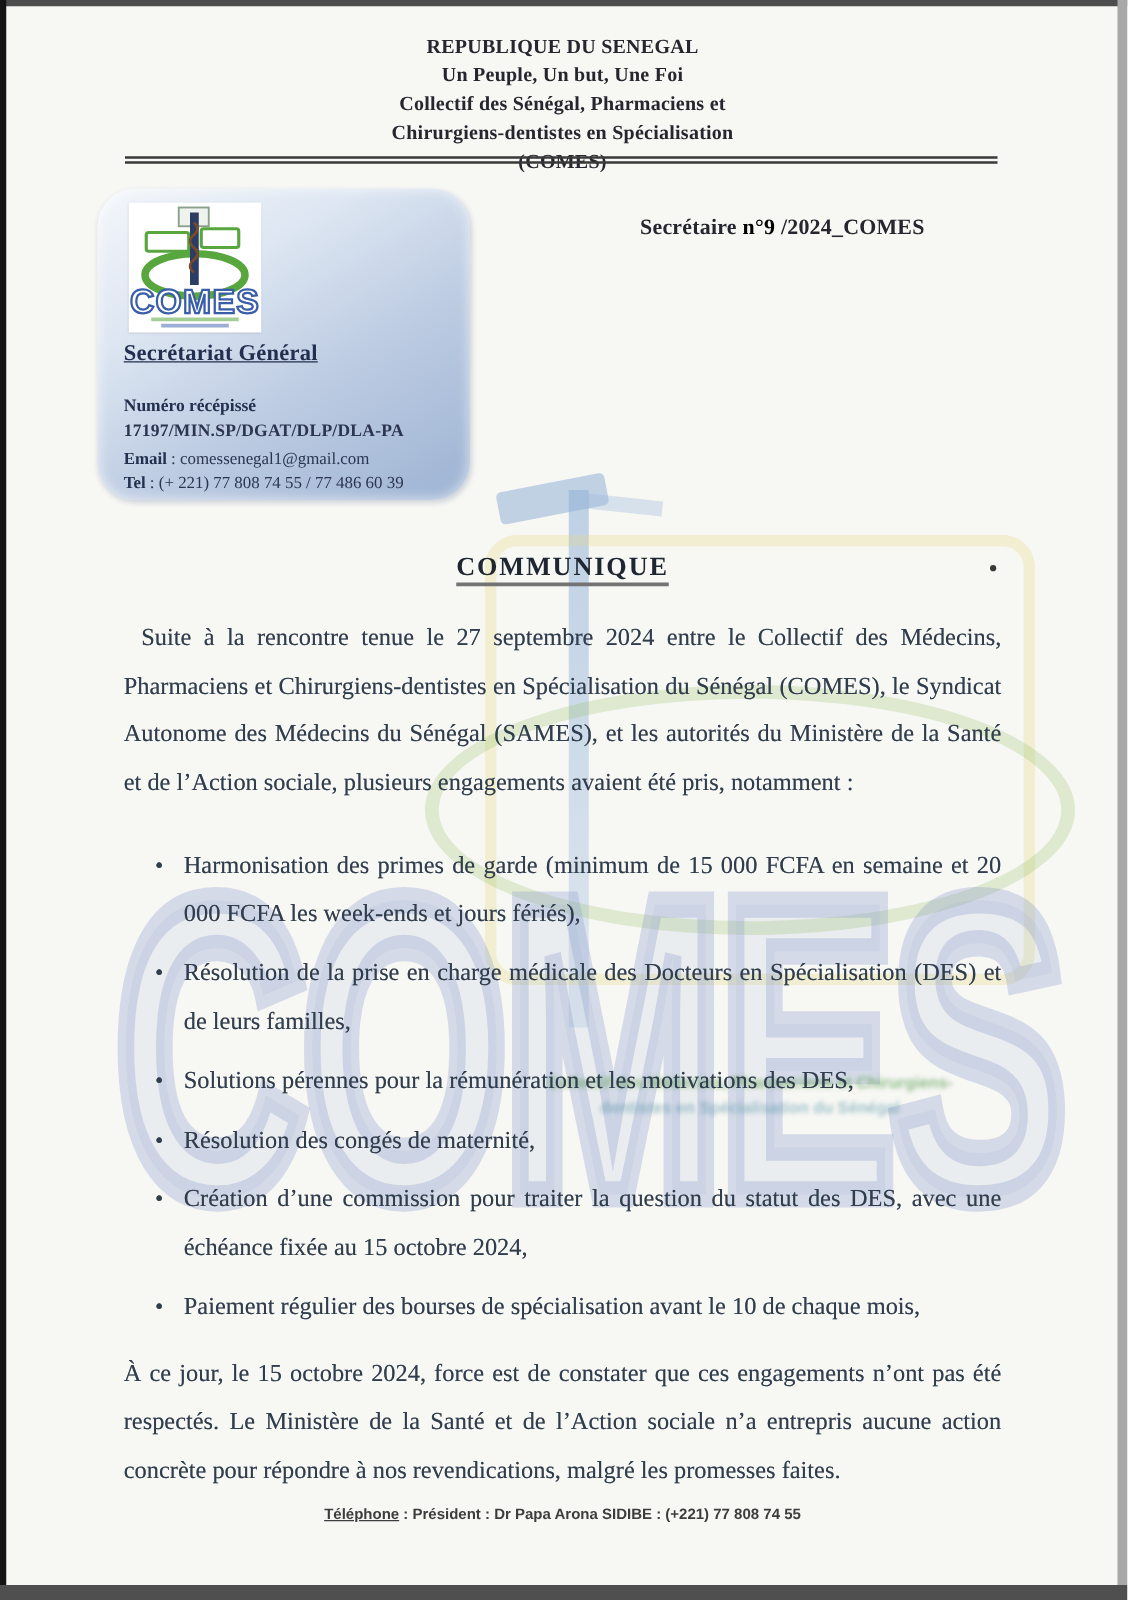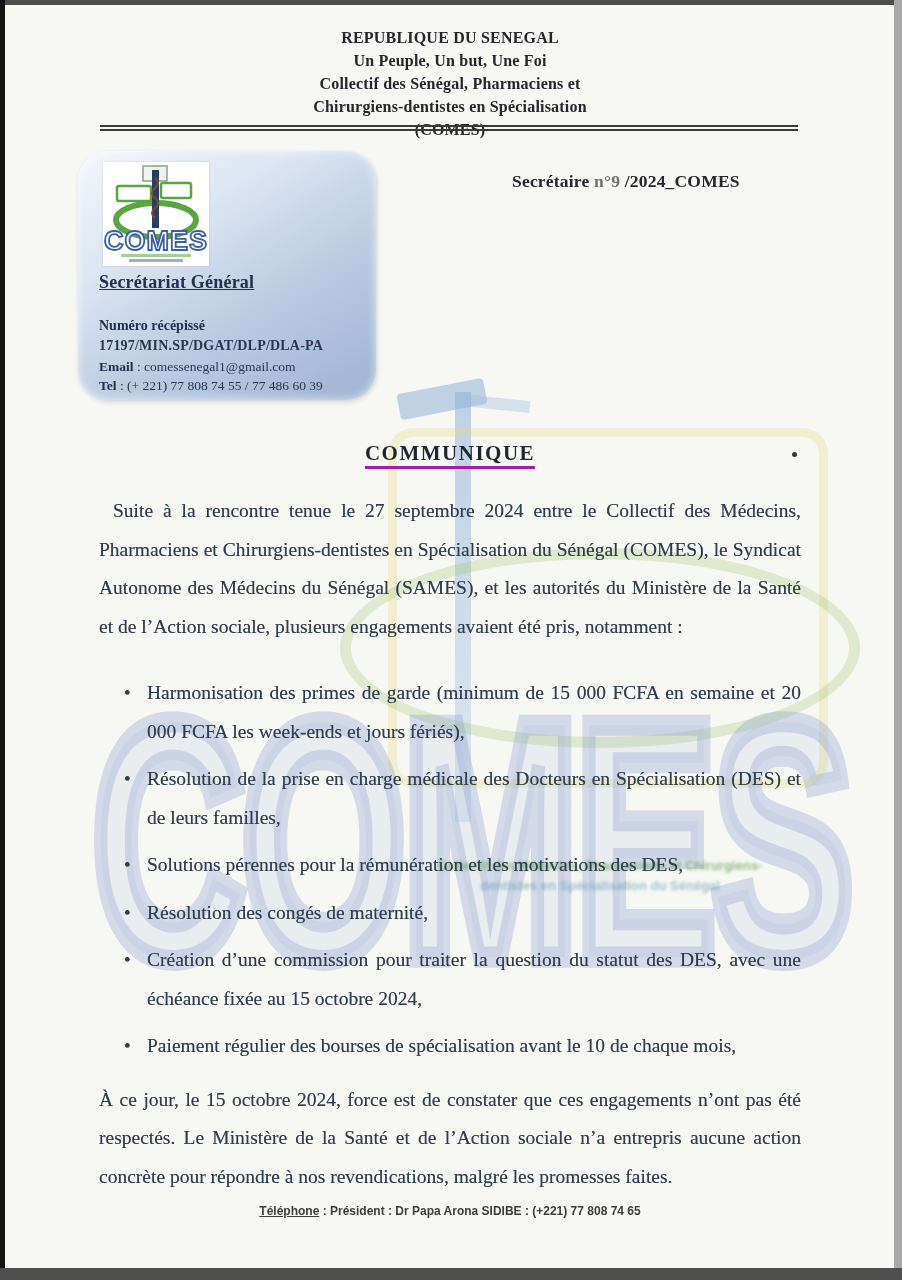--- a/index.html
+++ b/index.html
@@ -49,21 +49,21 @@
     font-size:16px; line-height:23px; letter-spacing:.2px;
   }
   .rule {
     position:absolute; top:125px; left:100px; width:698px; height:6px; z-index:2;
     border-top:2px solid #3a3a3a; border-bottom:2px solid #3a3a3a;
   }
   .comm-ref {
     position:absolute; top:171px; left:512px; z-index:2;
     font-size:17.5px; font-weight:700; color:#26262e; letter-spacing:.2px;
   }
-  .comm-ref .num { color:#737373; }
+  .comm-ref .num { color:#000000; }
 
   
   .logo-card {
     position:absolute; top:151px; left:78px; width:298px; height:249px; z-index:2;
     border-radius:30px;
     background:linear-gradient(148deg, #f4f7fb 0%, #dde6f2 30%, #bccbe2 62%, #9db3d3 100%);
     box-shadow:inset 0 0 10px rgba(255,255,255,.7), 1px 2px 4px rgba(90,110,140,.25);
   }
   .logo-box {
     position:absolute; top:11px; left:25px; width:106px; height:104px;
@@ -74,21 +74,21 @@
   .sec-gen { font-weight:700; font-size:18px; text-decoration:underline; margin-bottom:24px; letter-spacing:.2px; }
   .recu-label { font-weight:700; margin-bottom:1px; }
   .recu-num { font-weight:600; letter-spacing:.2px; margin-bottom:2px; color:#2b3550; }
   .contact-line { font-size:13.5px; color:#2b3550; }
   .contact-line b { font-weight:700; color:#232f4e; }
 
   
   .title-row { position:absolute; top:441px; left:100px; width:700px; text-align:center; z-index:2; }
   .title-row span {
     font-size:21px; font-weight:700; letter-spacing:1.5px; color:#1e2631;
-    border-bottom:3px solid #a21caf; padding-bottom:1px;
+    border-bottom:3px solid #737373; padding-bottom:1px;
   }
   .title-dot { position:absolute; top:452px; left:792px; width:5px; height:5px;
     background:#3a3a3a; border-radius:50%; z-index:2; }
 
   
   .content {
     position:absolute; top:492px; left:99px; width:702px; z-index:2;
     font-size:19.5px; line-height:38.5px; color:#303d4c;
     text-align:justify; text-shadow:0 0 .5px rgba(48,61,76,.55);
   }
@@ -180,17 +180,17 @@
       <li>Solutions pérennes pour la rémunération et les motivations des DES,</li>
       <li>Résolution des congés de maternité,</li>
       <li>Création d’une commission pour traiter la question du statut des DES, avec une échéance fixée au 15 octobre 2024,</li>
       <li>Paiement régulier des bourses de spécialisation avant le 10 de chaque mois,</li>
     </ul>
     <p class="p2">À ce jour, le 15 octobre 2024, force est de constater que ces engagements n’ont pas été respectés. Le Ministère de la Santé et de l’Action sociale n’a entrepris aucune action concrète pour répondre à nos revendications, malgré les promesses faites.</p>
   </div>
 
   <div class="footer">
     <div class="line1">
-      <span class="tel-label">Téléphone</span><span> : Président : Dr Papa Arona SIDIBE : (+221) 77 808 74 65</span>
+      <span class="tel-label">Téléphone</span><span> : Président : Dr Papa Arona SIDIBE : (+221) 77 808 74 55</span>
     </div>
   </div>
 
 </div>
 
 </body></html>

